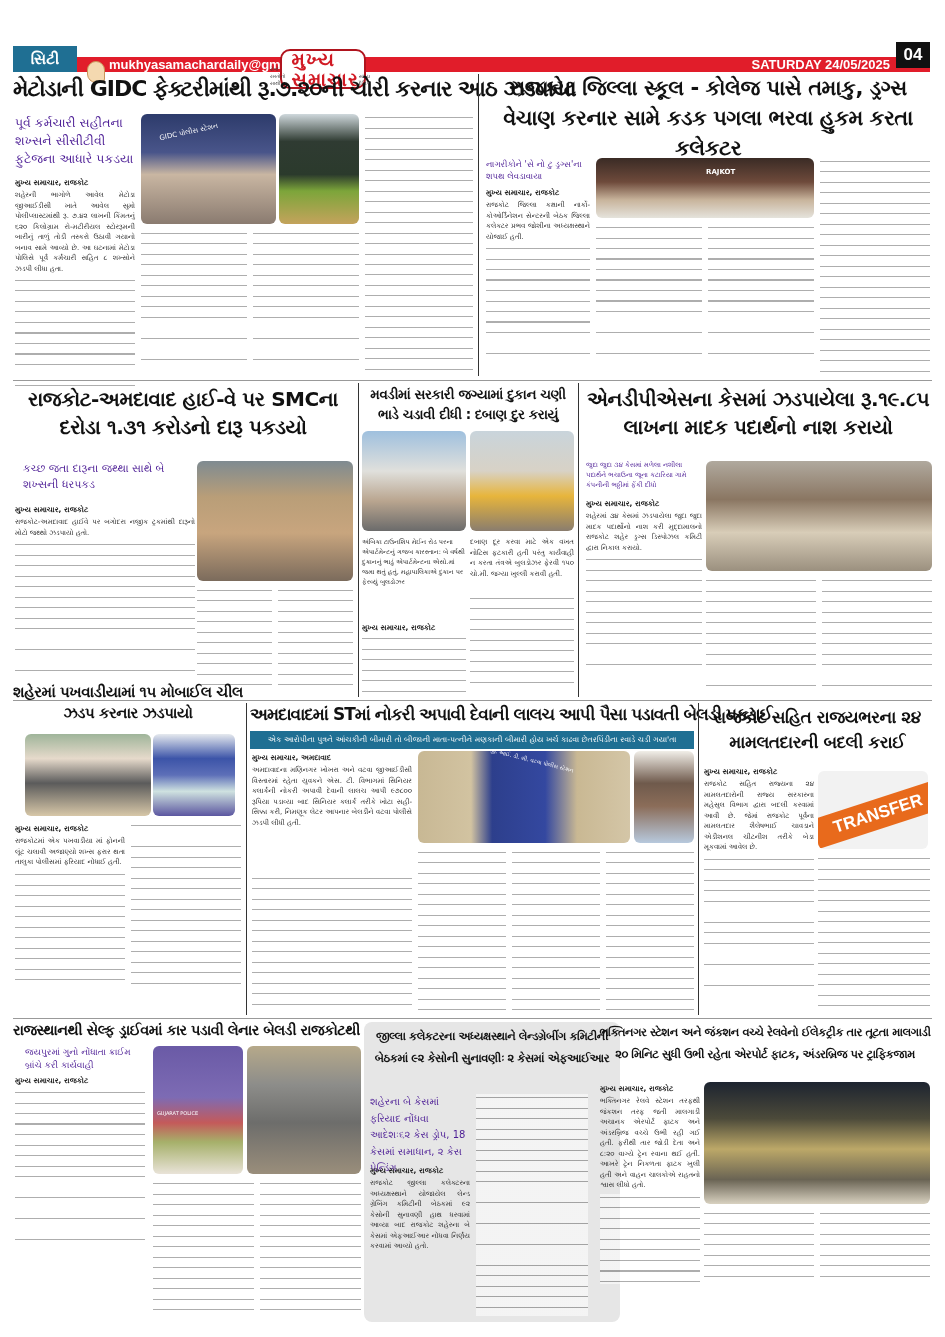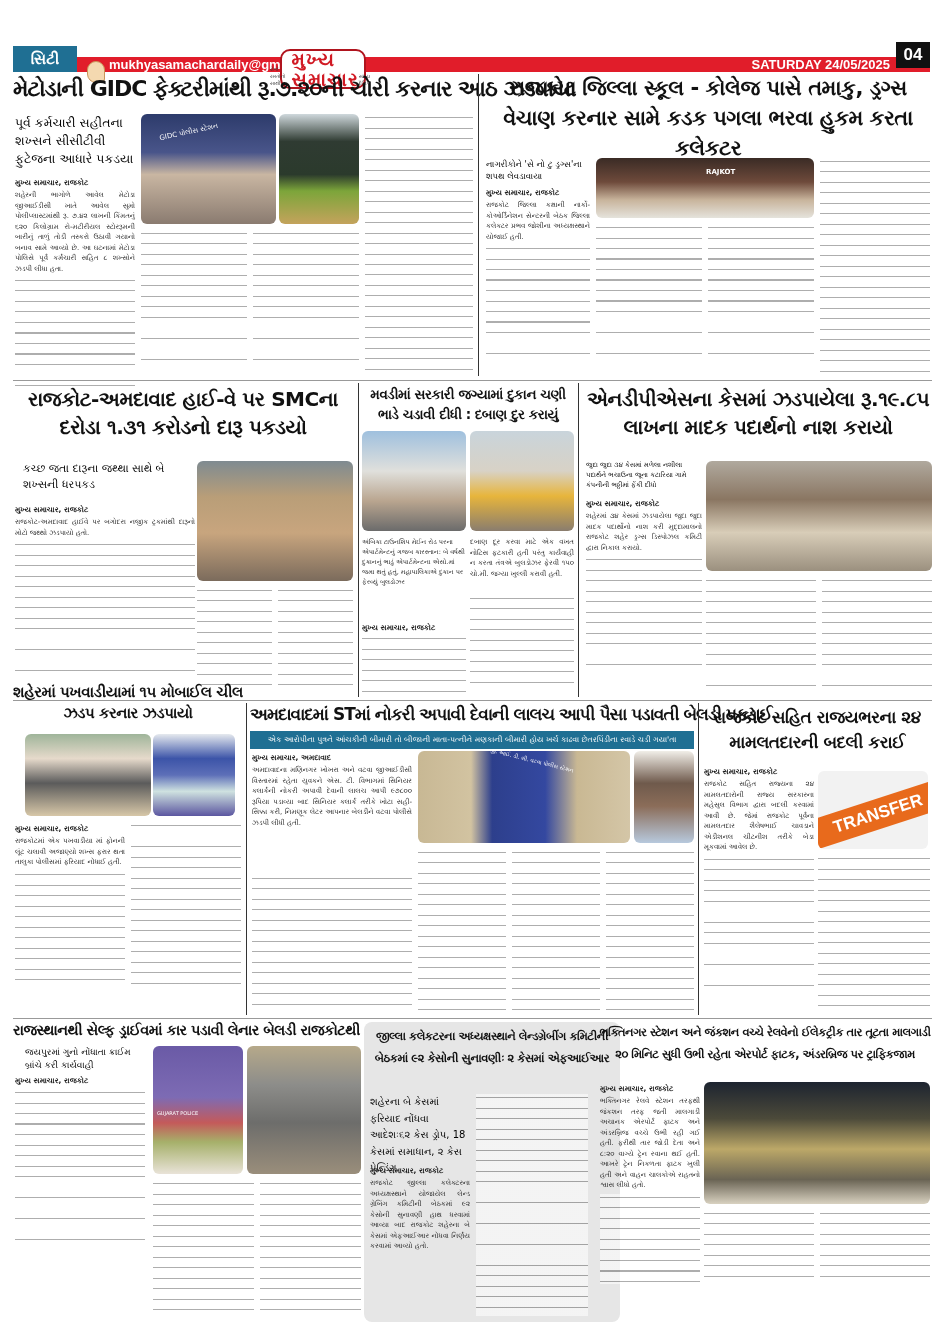--- a/index.html
+++ b/index.html
@@ -15,21 +15,21 @@
   .logo-box { position: absolute; left: 203px; top: -8px; width: 86px; height: 40px; background: #fff; border: 2px solid #b0141e; border-radius: 10px; display: flex; align-items: center; justify-content: center; }
   .logo-tag { font-size: 5px; color: #333; align-self: flex-end; margin-right: 6px; }
   .logo-main { font-size: 19px; font-weight: bold; color: #d11a24; line-height: 20px; letter-spacing: 1px; }
   .logo-sub { font-size: 5px; color: #333; align-self: flex-end; margin-right: 6px; }
   .date { position: absolute; right: 40px; font-family: "Liberation Sans", sans-serif; font-weight: bold; font-size: 13px; }
   .pageno { position: absolute; right: 0; top: 0; width: 34px; height: 26px; background: #111; color: #fff; font-weight: bold; font-size: 17px; display: flex; align-items: center; justify-content: center; font-family: "Liberation Sans", sans-serif; }
 
   
   .article { position: absolute; }
   .headline { font-family: "DejaVu Sans", sans-serif; font-weight: bold; color: #111; text-align: center; line-height: 1.15; letter-spacing: -0.5px; }
-  .subhead { font-size: 12.5px; color: #000000; line-height: 1.45; }
+  .subhead { font-size: 12.5px; color: #4c1d95; line-height: 1.45; }
   .dateline { font-size: 7.5px; font-weight: bold; text-align: left; margin: 2px 0; }
   .body-text { font-size: 7px; line-height: 1.5; color: #222; text-align: justify; }
   .cols { display: flex; gap: 6px; }
   .cols > div { flex: 1; }
   .photo { position: absolute; border-radius: 6px; overflow: hidden; }
   .vrule { position: absolute; width: 1px; background: #333; }
   .hrule { position: absolute; height: 1px; background: #999; }
   .caption { font-size: 7.5px; line-height: 1.55; color: #222; }
   .bluebar { background: #1f6f93; color: #fff; font-size: 9.5px; text-align: center; padding: 4px 4px; }
   .filler { height: 100%; background: repeating-linear-gradient(#ffffff 0 3px, #6b6b6b 3px 4px, #ffffff 4px 10.5px); opacity: 0.55; }

